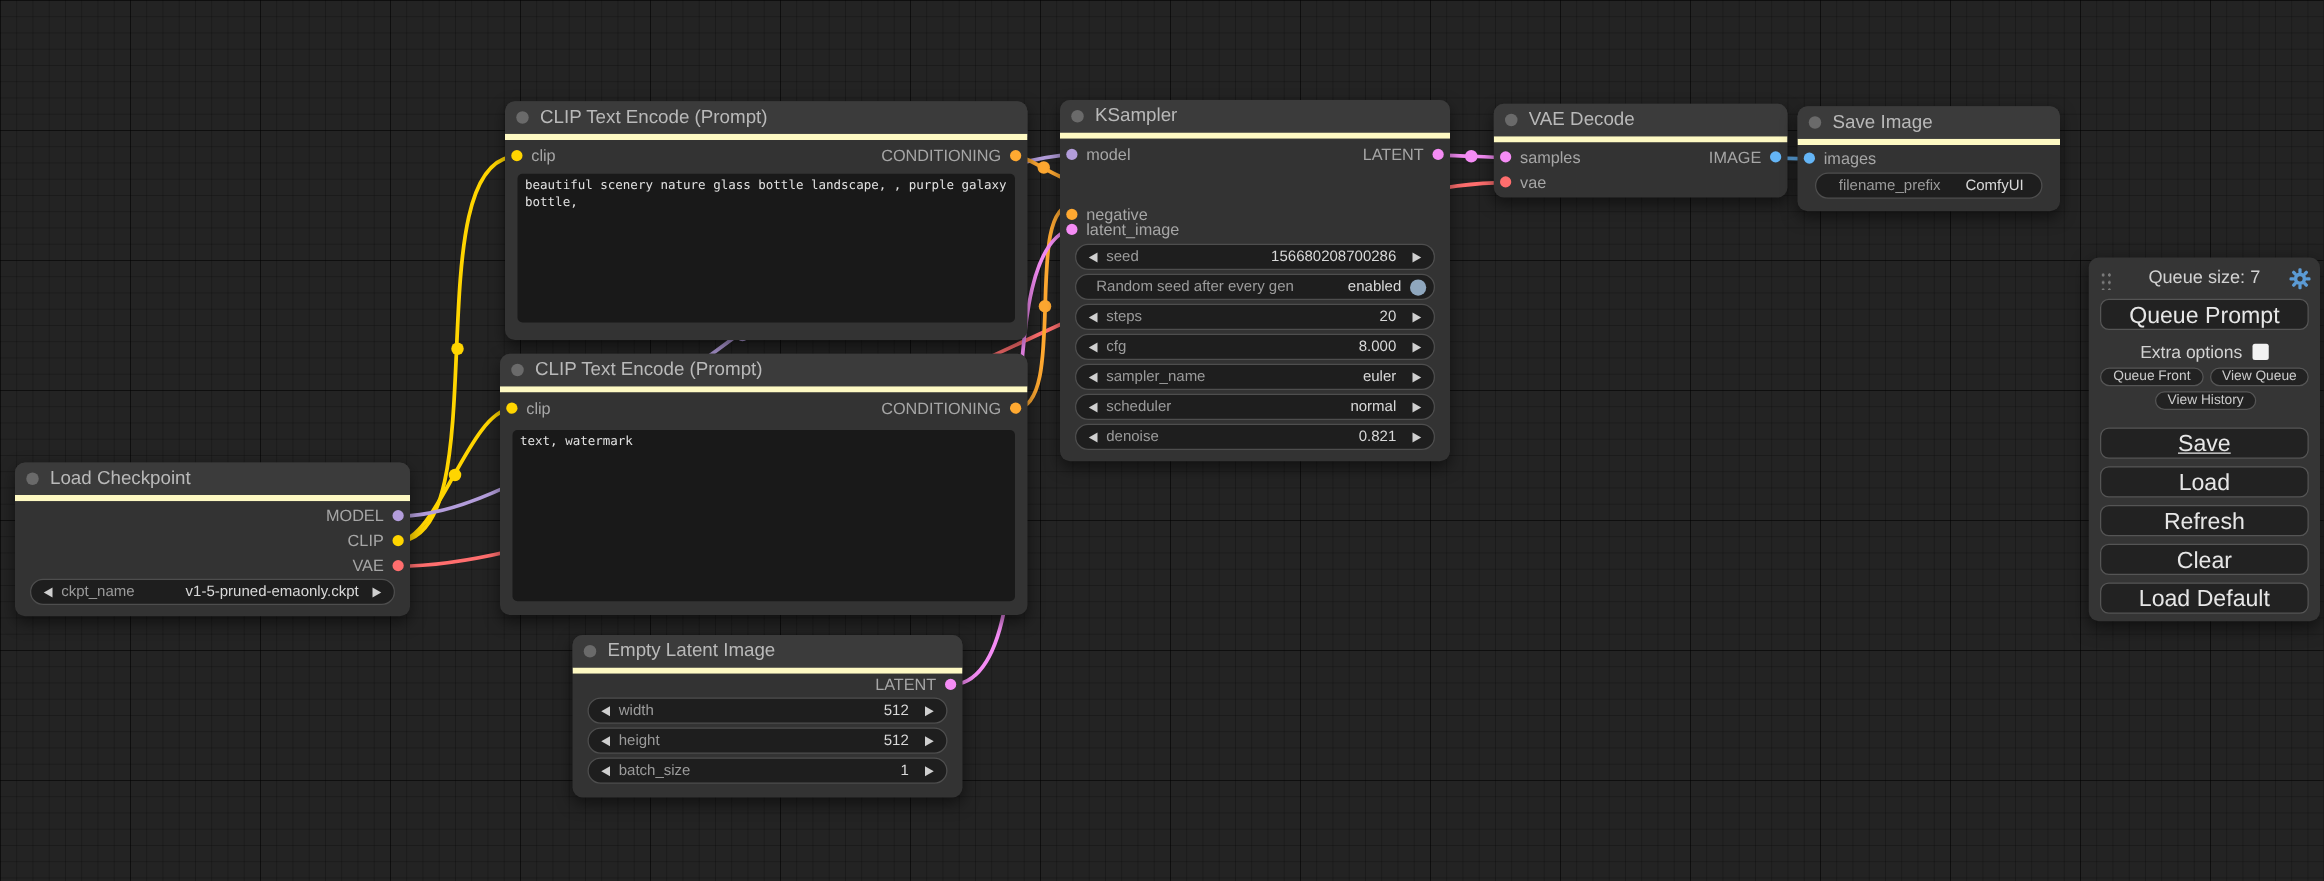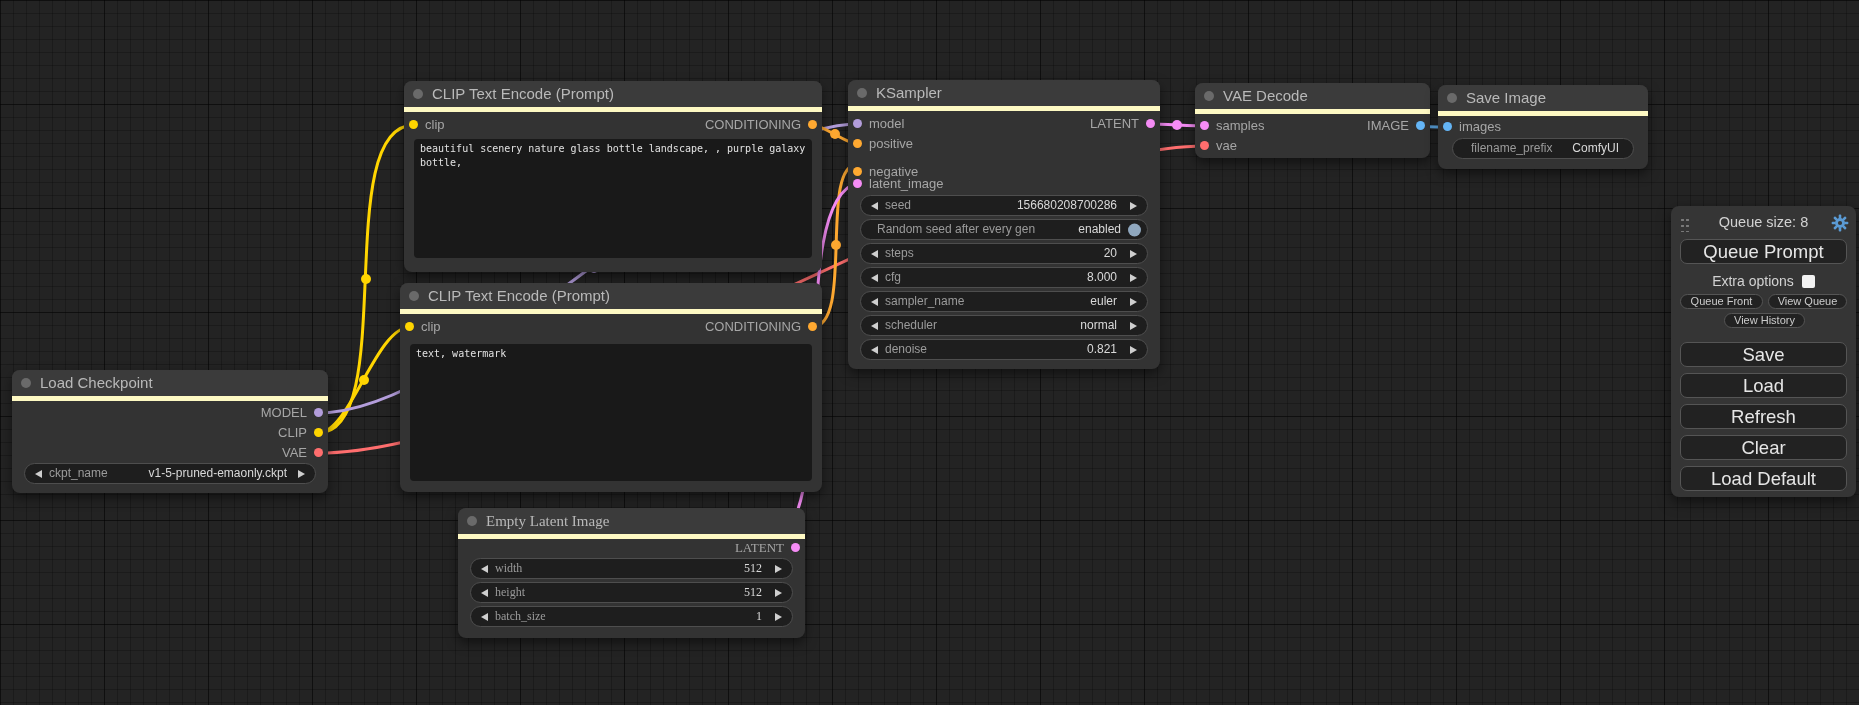--- a/index.html
+++ b/index.html
@@ -133,21 +133,21 @@
     </div>
     <div class="prow" style="top:34px;">
       <span class="pdot in d-clip"></span>
       <span class="inlab">clip</span>
       <span class="outlab">CONDITIONING</span>
       <span class="pdot out d-cond"></span>
     </div>
     <div class="ta" style="top:61px;height:131px;">text, watermark</div>
   </div>
 
-  <div class="node" style="left:458px;top:508px;width:347px;height:130px;font-family:Liberation Serif, serif;">
+  <div class="node" style="left:458px;top:508px;width:312px;height:130px;">
     <div class="ntitle">
       <span class="ndot"></span>
       <span>Empty Latent Image</span>
     </div>
     <div class="prow" style="top:30px;">
       <span class="outlab">LATENT</span>
       <span class="pdot out d-latent"></span>
     </div>
     <div class="pill" style="top:50px;">
       <span class="arrL"></span>
@@ -173,24 +173,20 @@
     <div class="ntitle">
       <span class="ndot"></span>
       <span>KSampler</span>
     </div>
     <div class="prow" style="top:34px;">
       <span class="pdot in d-model"></span>
       <span class="inlab">model</span>
       <span class="outlab">LATENT</span>
       <span class="pdot out d-latent"></span>
     </div>
-    <div class="prow" style="top:54px;">
-      <span class="pdot in d-cond"></span>
-      <span class="inlab">positive</span>
-    </div>
     <div class="prow" style="top:82px;">
       <span class="pdot in d-cond"></span>
       <span class="inlab">negative</span>
     </div>
     <div class="prow" style="top:94px;">
       <span class="pdot in d-latent"></span>
       <span class="inlab">latent_image</span>
     </div>
     <div class="pill" style="top:115px;">
       <span class="arrL"></span>
@@ -262,21 +258,21 @@
       <span class="inlab">images</span>
     </div>
     <div class="pill" style="top:53px;left:14px;right:14px;">
       <span class="wlab" style="left:18px;">filename_prefix</span>
       <span class="wval" style="right:14px;">ComfyUI</span>
     </div>
   </div>
 
   <div class="panel">
     <span class="drag"></span>
-    <div class="qtitle">Queue size: 8</div>
+    <div class="qtitle">Queue size: 7</div>
     <span class="gear">
       <svg width="18" height="18" viewBox="0 0 18 18">
         <g fill="#5B9BD5">
           <circle cx="9" cy="9" r="5"></circle>
           <g>
             <rect x="7.7" y="0.6" width="2.6" height="4" rx="1"></rect>
             <rect x="7.7" y="13.4" width="2.6" height="4" rx="1"></rect>
             <rect x="0.6" y="7.7" width="4" height="2.6" rx="1"></rect>
             <rect x="13.4" y="7.7" width="4" height="2.6" rx="1"></rect>
             <rect x="7.7" y="0.6" width="2.6" height="4" rx="1" transform="rotate(45 9 9)"></rect>
@@ -289,20 +285,20 @@
       </svg>
     </span>
     <div class="btn big" style="top:33px;">Queue Prompt</div>
     <div class="extra">
       <span>Extra options</span>
       <span class="chk"></span>
     </div>
     <div class="btn sm" style="left:9px;top:88px;width:83px;">Queue Front</div>
     <div class="btn sm" style="left:97px;top:88px;width:79px;text-align:center;">View Queue</div>
     <div class="btn sm" style="left:53px;top:107px;width:81px;">View History</div>
-    <div class="btn big" style="top:136px;">Save</div>
+    <div class="btn big" style="top:136px;text-decoration:underline;">Save</div>
     <div class="btn big" style="top:167px;">Load</div>
     <div class="btn big" style="top:198px;">Refresh</div>
     <div class="btn big" style="top:229px;">Clear</div>
     <div class="btn big" style="top:260px;">Load Default</div>
   </div>
 
 </div>
 
 </body></html>

